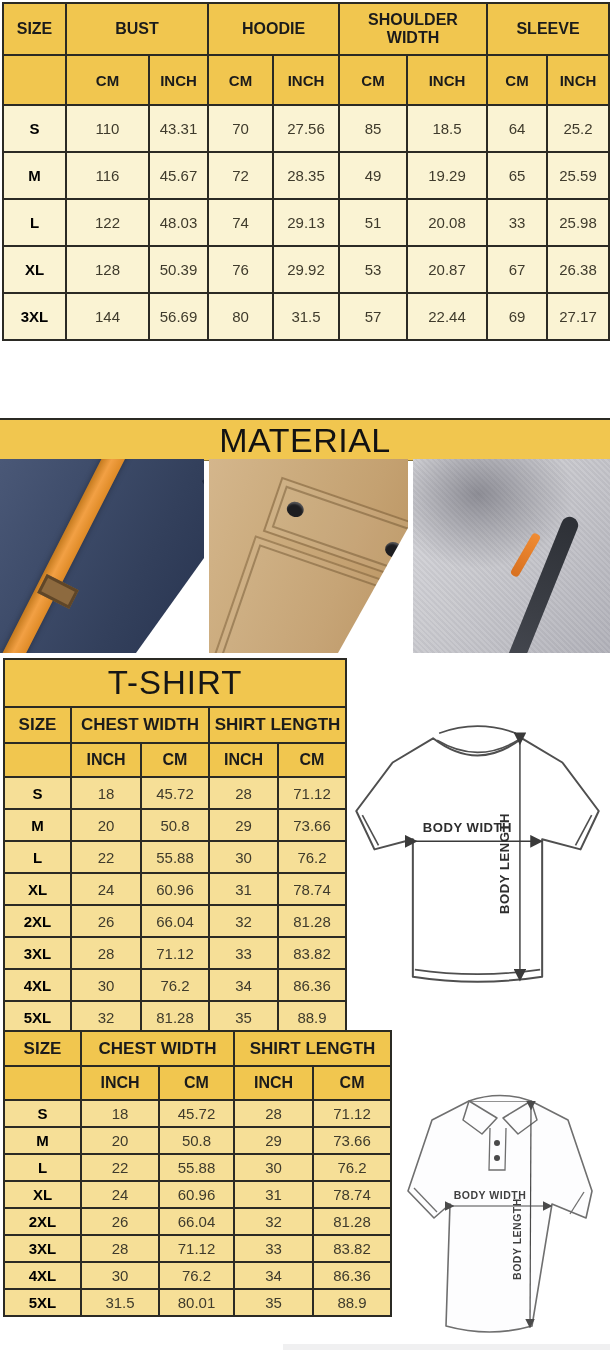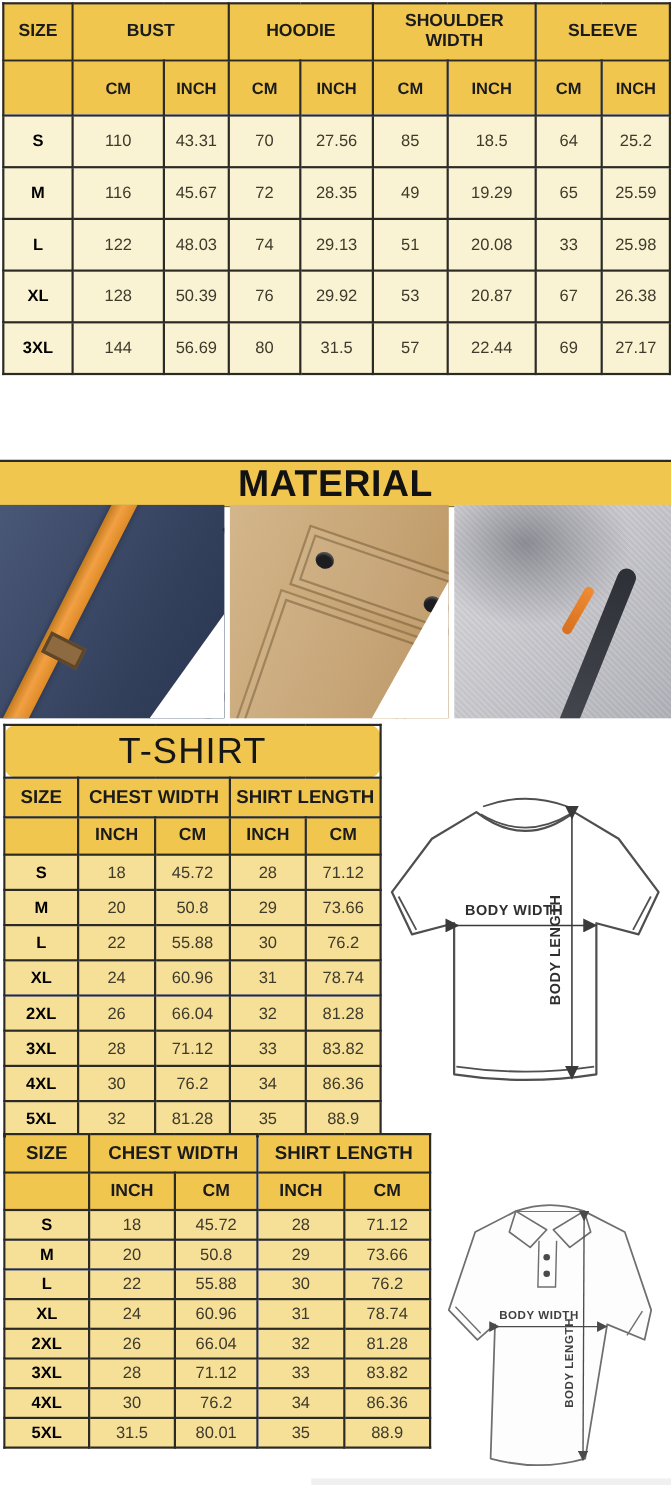--- a/index.html
+++ b/index.html
@@ -22,36 +22,36 @@
   .hoodie-table tbody td{height:45px;background:var(--cream);font-size:15px;color:#3F3B2C;}
   .hoodie-table tbody td.size-col{font-weight:bold;color:#000;}
 
   .small-table .tbl-title{background:var(--gold);font-weight:400;color:#161616;}
   .small-table .group-row th{background:var(--gold);font-size:17px;font-weight:bold;color:#1b1b1b;}
   .small-table .unit-row th{background:var(--gold);font-size:16px;font-weight:bold;color:#1b1b1b;}
   .small-table tbody td{background:var(--gold_light);font-size:15px;color:#3F3B2C;}
   .small-table tbody td.size-col{font-weight:bold;color:#000;}
 
   .tshirt-table{position:absolute;left:3px;top:658px;width:342px;}
-  .tshirt-table .tbl-title{height:46px;font-size:33px;letter-spacing:1px;border-radius:11px;}
+  .tshirt-table .tbl-title{height:46px;font-size:33px;letter-spacing:1px;}
   .tshirt-table .group-row th{height:34px;}
   .tshirt-table .unit-row th{height:32px;}
   .tshirt-table tbody td{height:30px;}
 
   .polo-table{position:absolute;left:3px;top:1030px;width:387px;}
   .polo-table .tbl-title{height:48px;font-size:36px;letter-spacing:1px;}
   .polo-table .group-row th{height:33px;}
   .polo-table .unit-row th{height:32px;}
   .polo-table tbody td{height:25px;}
 
   
   .material-band{position:absolute;left:0;top:418px;width:610px;height:40px;background:var(--gold);
       border-top:2px solid var(--border);border-bottom:1px solid #8a7434;
       display:flex;align-items:center;justify-content:center;}
-  .material-band span{font-size:34px;font-weight:bold;color:#121212;letter-spacing:.5px;}
+  .material-band span{font-size:34px;font-weight:normal;color:#121212;letter-spacing:.5px;}
 
   .photos{position:absolute;left:0;top:459px;width:610px;height:194px;display:flex;gap:5px;}
   .photo{position:relative;height:194px;overflow:hidden;}
   .photo-navy{width:204px;background:linear-gradient(118deg,#4a5877 0%,#3d4b69 35%,#33405c 65%,#283450 100%);}
   .photo-khaki{width:199px;background:linear-gradient(112deg,#d4b68c 0%,#cbab7d 35%,#c4a171 65%,#b9925f 100%);}
   .photo-gray{width:197px;background:
       repeating-linear-gradient(45deg,rgba(255,255,255,.05) 0 2px,rgba(70,70,80,.05) 2px 4px),
       linear-gradient(128deg,#d9d9dd 0%,#cbcbd0 40%,#bfbfc5 70%,#b1b1b9 100%);}
 
   .seam{position:absolute;left:-55px;top:-45px;width:275px;height:280px;border-radius:50%;

